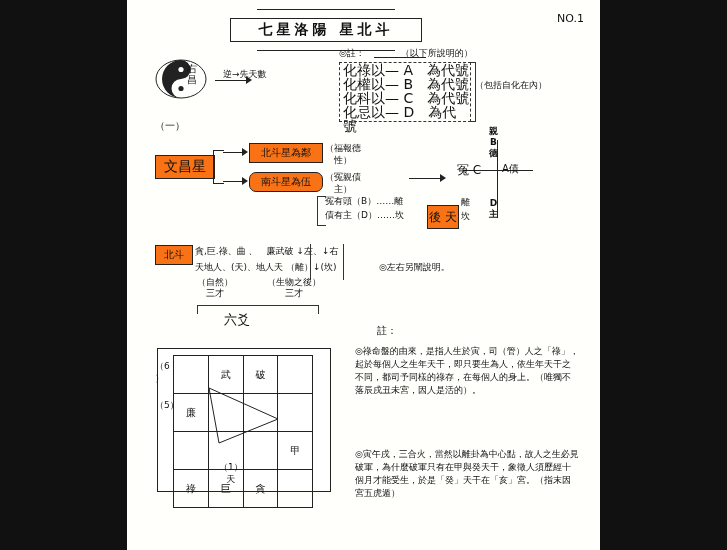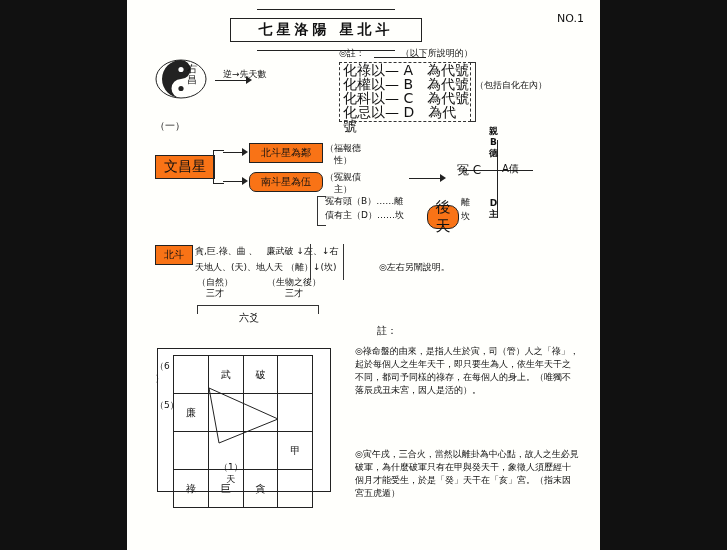--- a/index.html
+++ b/index.html
@@ -54,21 +54,21 @@
   #ln1a{left:96px;top:152px;width:22px;height:1px;background:#222;}
   #ln1b{left:96px;top:181px;width:22px;height:1px;background:#222;}
   #ah1a{left:115px;top:148px;width:0;height:0;border-left:6px solid #222;border-top:4px solid transparent;border-bottom:4px solid transparent;}
   #ah1b{left:115px;top:177px;width:0;height:0;border-left:6px solid #222;border-top:4px solid transparent;border-bottom:4px solid transparent;}
   #beidou{left:122px;top:143px;width:72px;height:18px;font-size:10px;}
   #nandou{left:122px;top:172px;width:72px;height:18px;font-size:10px;border-radius:7px;}
   #fubao{left:198px;top:143px;font-size:9px;line-height:1.3;}
   #yuanqin{left:198px;top:172px;font-size:9px;line-height:1.3;}
   #brace2{left:190px;top:196px;width:8px;height:28px;border:1px solid #333;border-right:none;}
   #yuan2{left:198px;top:195px;font-size:9px;line-height:1.5;}
-  #houtian{left:300px;top:205px;width:30px;height:22px;font-size:15px;border-radius:10px;}
+  #houtian{left:300px;top:205px;width:30px;height:22px;font-size:12px;}
   #lk{left:334px;top:196px;font-size:9px;line-height:1.5;}
   #arrow2{left:282px;top:178px;width:34px;height:1px;background:#222;}
   #ah2{left:313px;top:174px;width:0;height:0;border-left:6px solid #222;border-top:4px solid transparent;border-bottom:4px solid transparent;}
 
   
   #crossV{left:370px;top:140px;width:1px;height:78px;background:#222;}
   #crossH{left:336px;top:170px;width:70px;height:1px;background:#222;}
   #cTop{left:362px;top:126px;font-size:9px;text-align:center;line-height:1.2;}
   #cLeft{left:316px;top:163px;font-size:12px;margin-left:14px;}
   #cRight{left:375px;top:163px;font-size:10px;}
@@ -77,21 +77,21 @@
   
   #bdBox{left:28px;top:245px;width:36px;height:18px;font-size:10px;}
   #bdRow{left:68px;top:246px;font-size:9px;}
   #bdRow2{left:68px;top:262px;font-size:9px;}
   #bdNote{left:252px;top:262px;font-size:9px;}
   #vline1{left:183px;top:244px;width:1px;height:36px;background:#333;}
   #vline2{left:216px;top:244px;width:1px;height:36px;background:#333;}
   #par1{left:70px;top:277px;font-size:9px;line-height:1.25;text-align:center;}
   #par2{left:140px;top:277px;font-size:9px;line-height:1.25;text-align:center;}
   #brace3{left:70px;top:305px;width:120px;height:8px;border:1px solid #333;border-bottom:none;}
-  #liuyao{left:112px;top:312px;font-size:10px;}
+  #liuyao{left:97px;top:312px;font-size:13px;}
 
   
   #gridbox{left:30px;top:348px;width:172px;height:142px;border:1px solid #222;background:#fff;}
   #grid{left:46px;top:355px;width:140px;height:105px;}
   #grid table{border-collapse:collapse;width:140px;height:105px;}
   #grid td{border:1px solid #222;width:35px;height:35px;text-align:center;font-size:10px;vertical-align:middle;}
   #tri{left:46px;top:355px;}
   #six{left:28px;top:360px;font-size:9px;line-height:1.35;}
   #five{left:28px;top:400px;font-size:9px;}
   #cap1{left:92px;top:462px;font-size:9px;text-align:center;line-height:1.3;}

